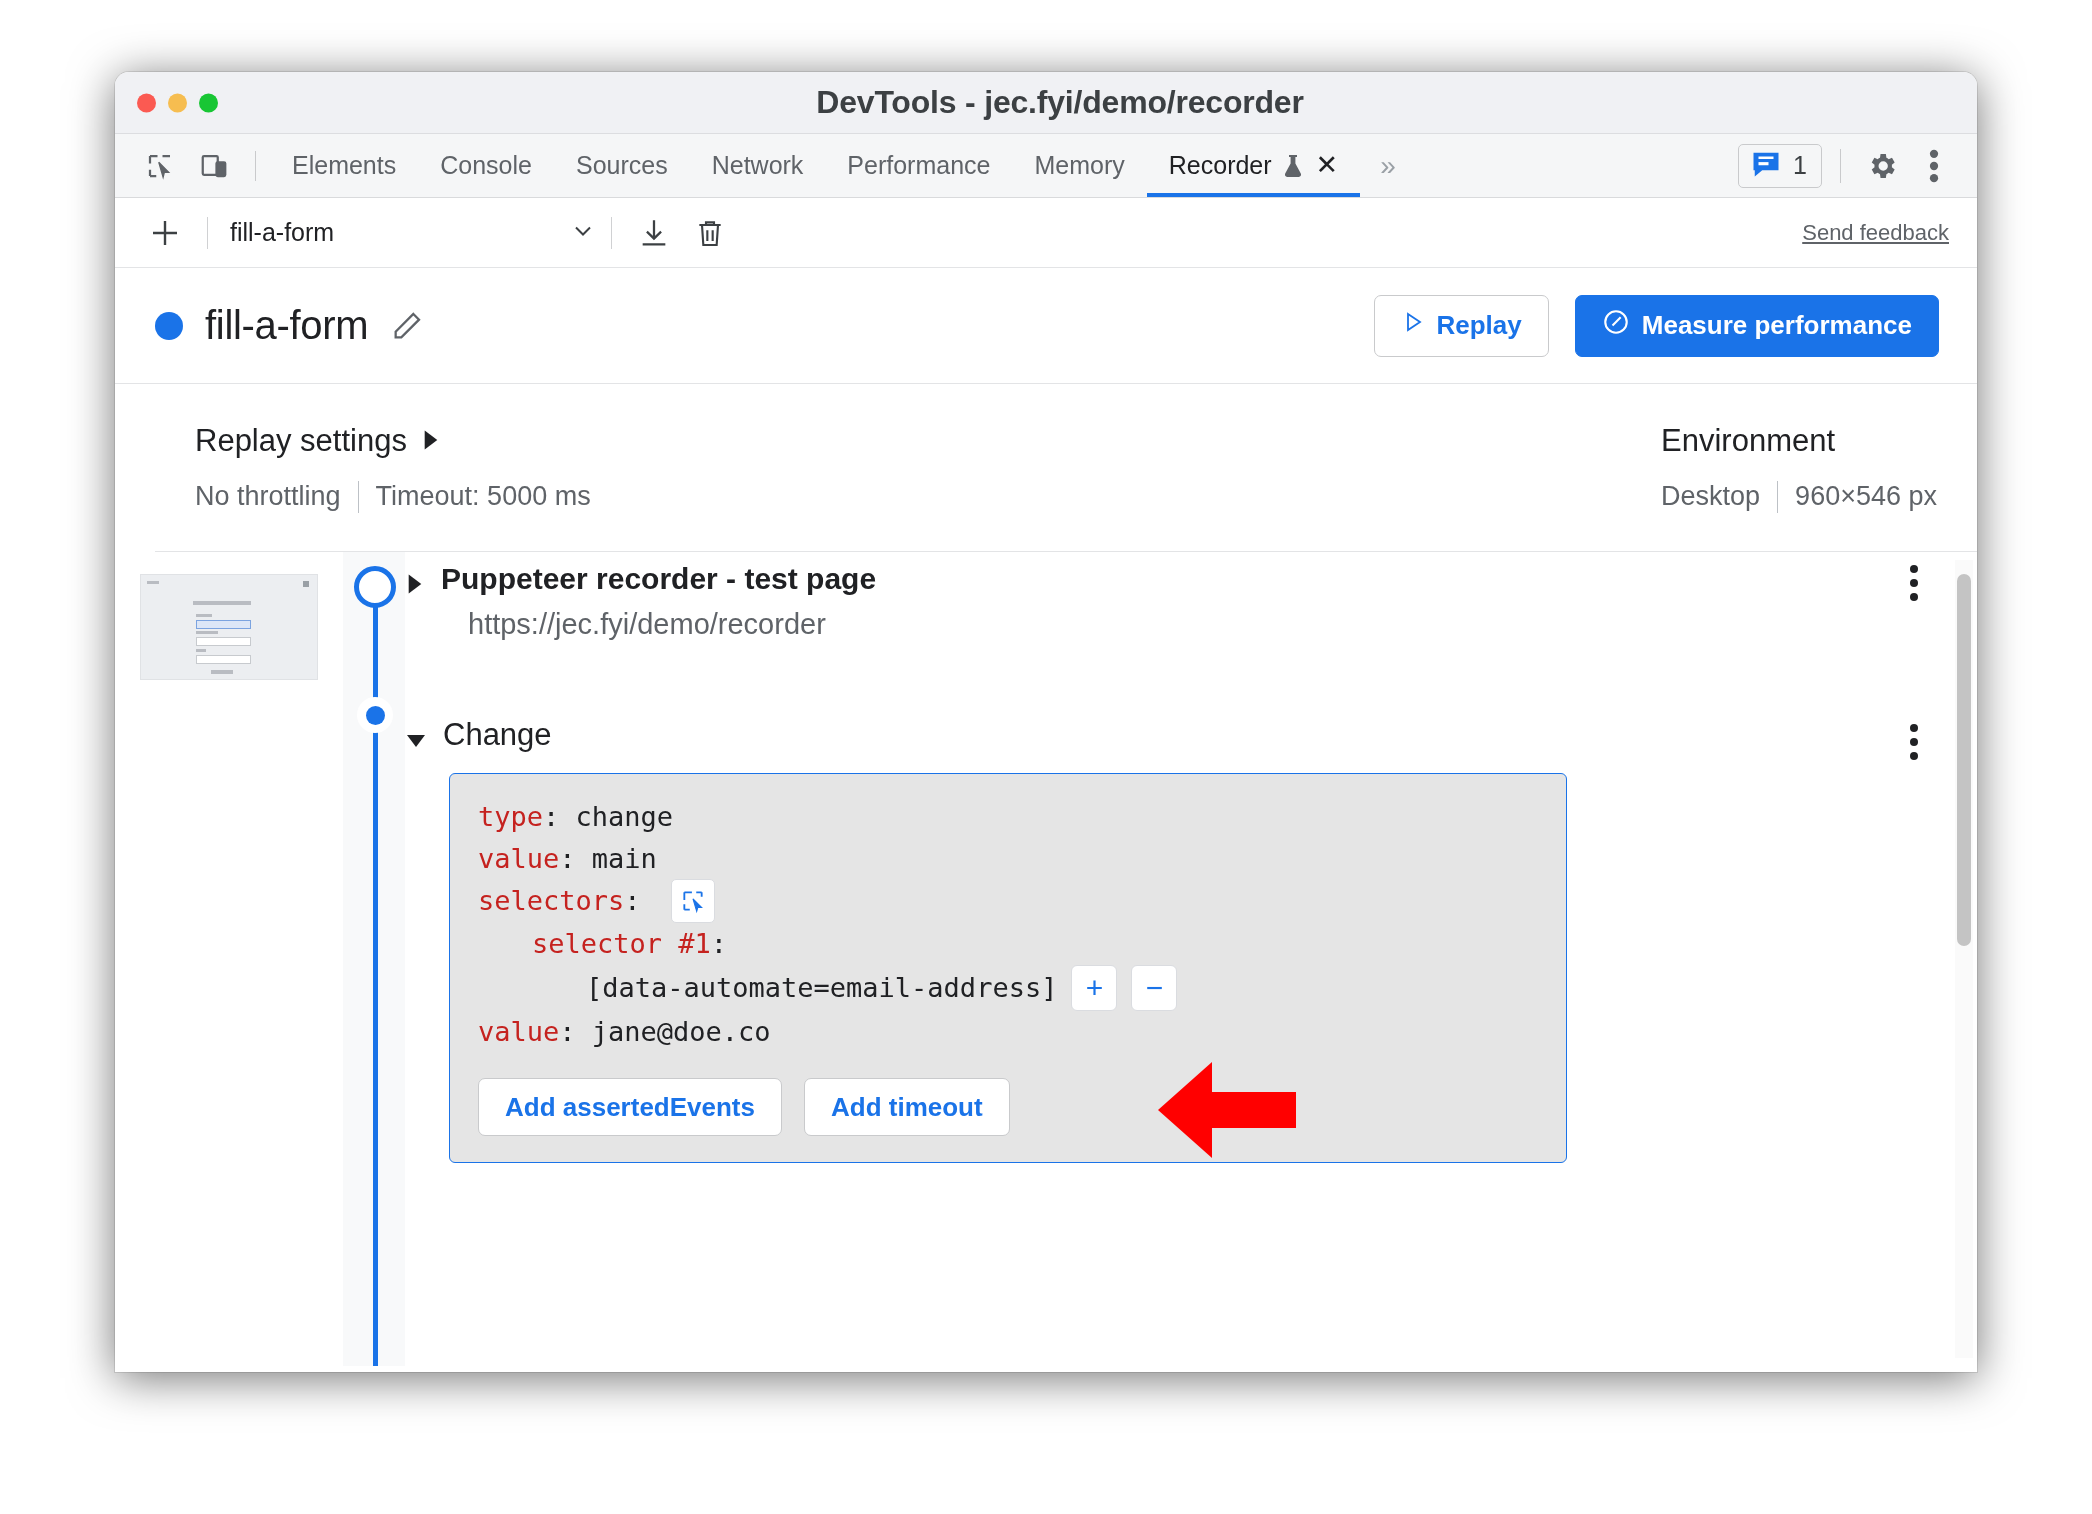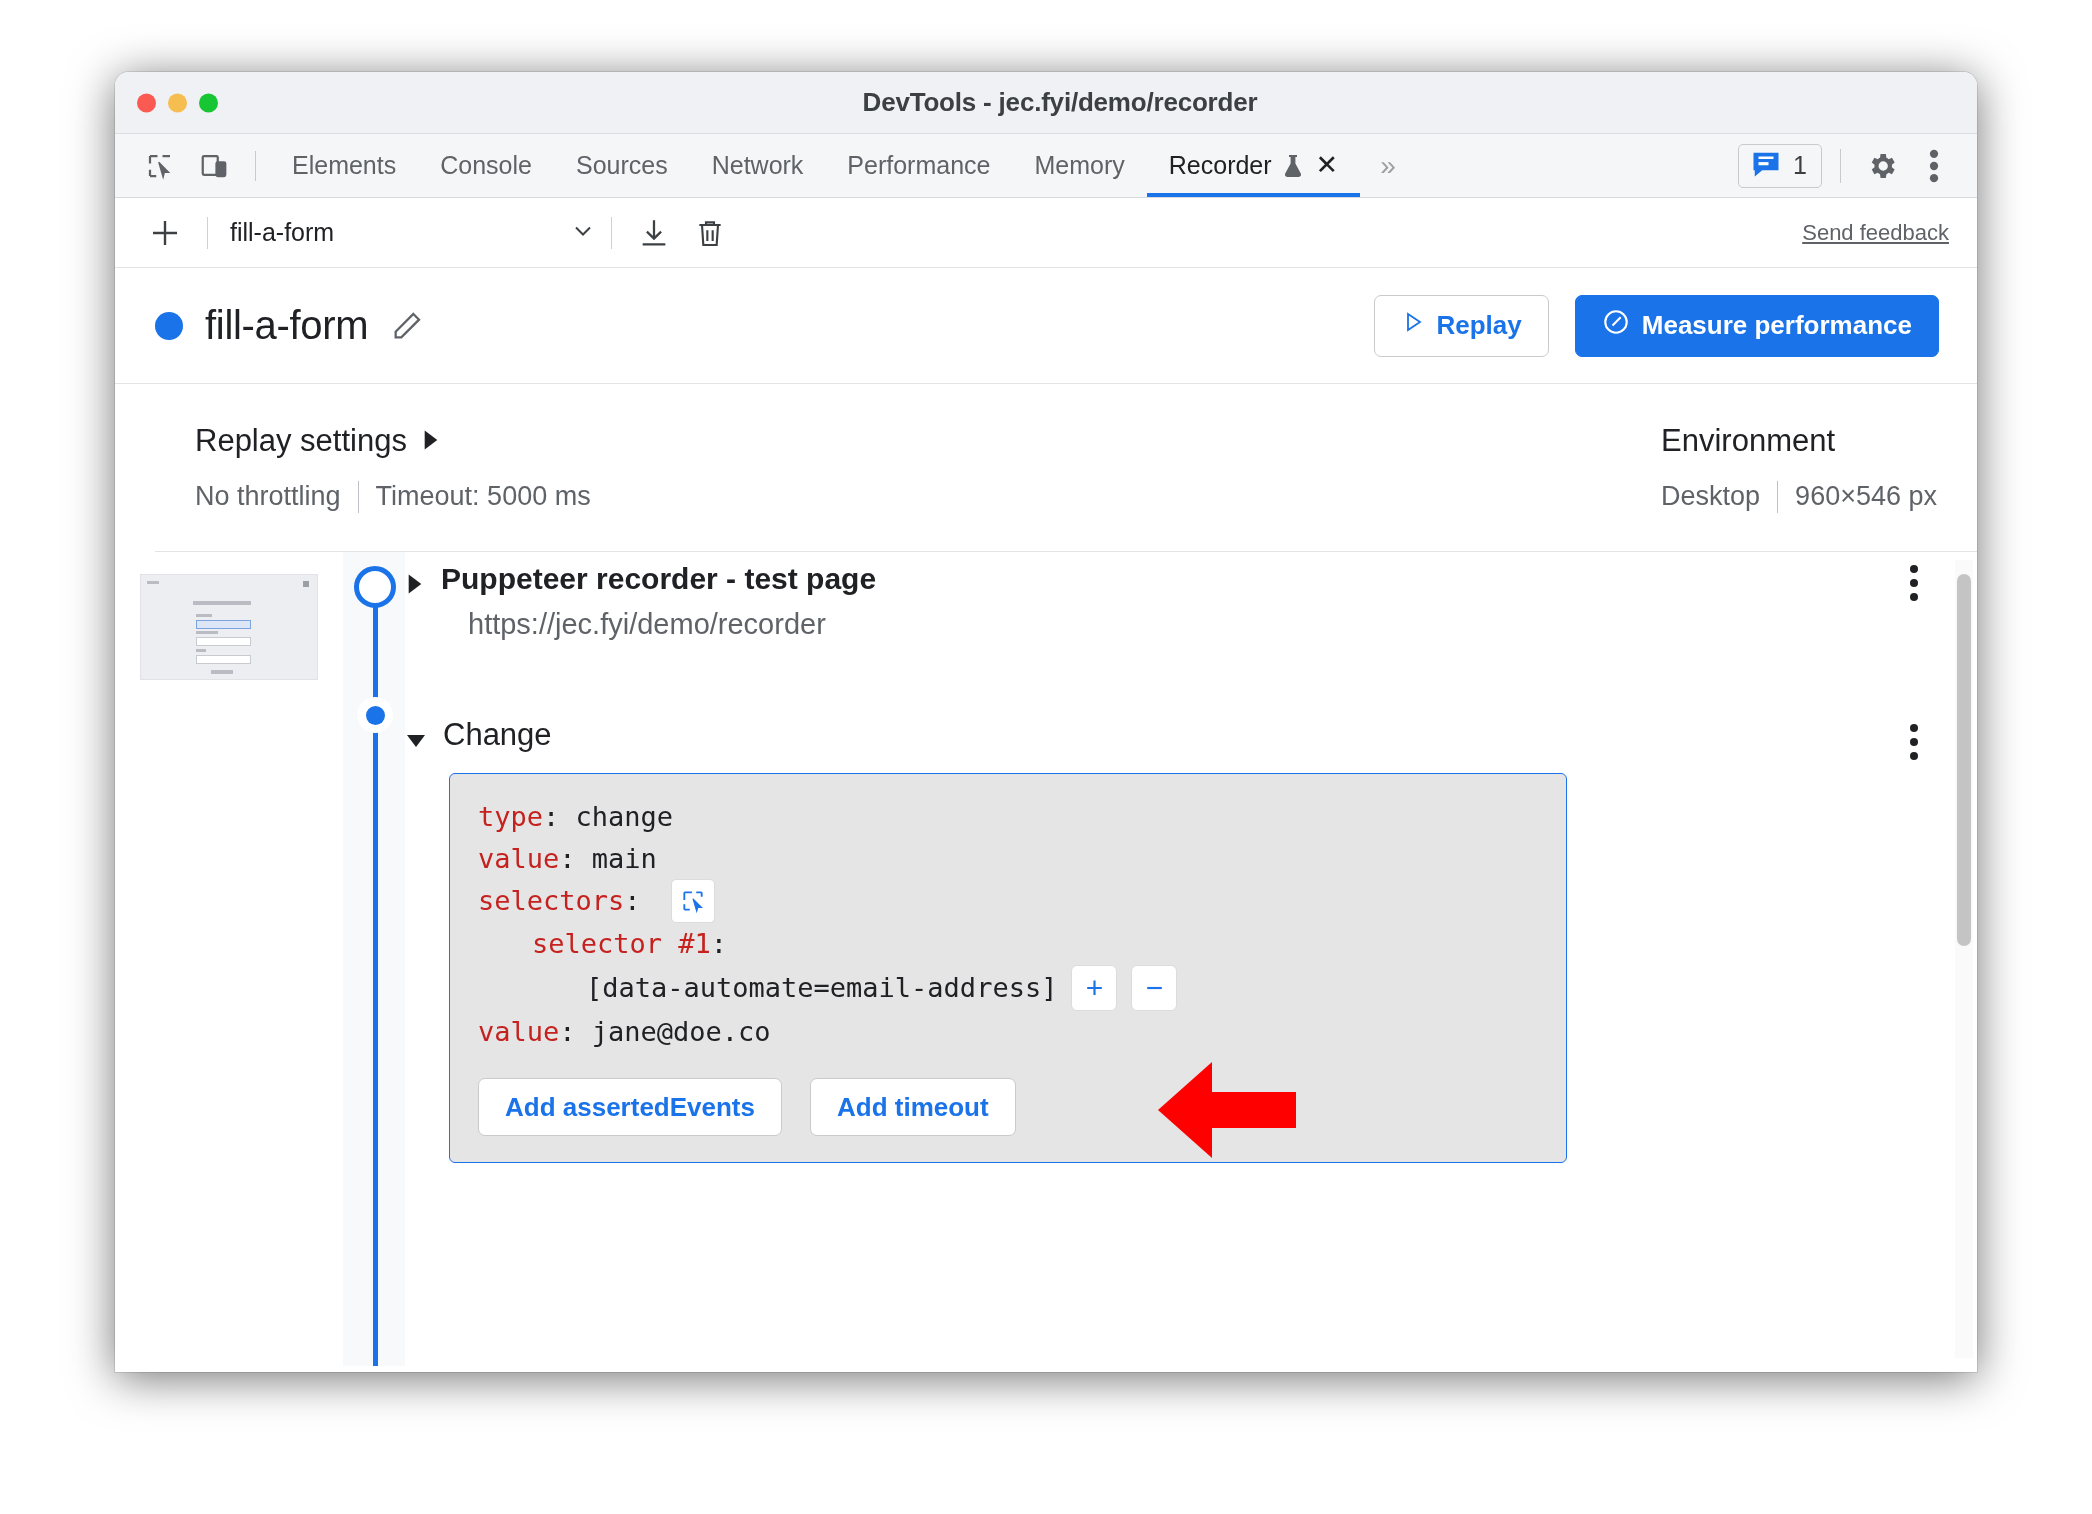--- a/index.html
+++ b/index.html
@@ -41,21 +41,21 @@
     transform: translateY(-50%);
     display: flex; gap: 12px;
   }
   .dot { width: 19px; height: 19px; border-radius: 50%; }
   .dot.red { background: #fb5a52; }
   .dot.yellow { background: #f6bd50; }
   .dot.green { background: #18c634; }
   .win-title {
     width: 100%;
     text-align: center;
-    font-size: 26px;
+    font-size: 32px;
     font-weight: bold;
     color: #3c4043;
     letter-spacing: -0.2px;
     padding-left: 28px;
   }
 
   
   .tabbar {
     position: relative;
     height: 64px;
@@ -283,21 +283,21 @@
     border: 1px solid #dadce0; border-radius: 5px; background: #fff;
     cursor: pointer; vertical-align: middle;
   }
   .pm-btn {
     display: inline-flex; align-items: center; justify-content: center;
     width: 46px; height: 46px; margin-left: 14px;
     border: 1px solid #dadce0; border-radius: 6px; background: #fff;
     color: #1a73e8; font-size: 30px; font-family: "Liberation Sans", sans-serif;
     cursor: pointer; line-height: 1;
   }
-  .card-btns { display: flex; gap: 28px; margin-top: 26px; }
+  .card-btns { display: flex; gap: 22px; margin-top: 26px; }
   .card-btn {
     height: 58px; padding: 0 26px;
     border: 1px solid #c9cacc; border-radius: 7px;
     background: #fff; color: #1a73e8;
     font-size: 26px; font-weight: bold;
     font-family: "Liberation Sans", sans-serif;
     cursor: pointer; display: inline-flex; align-items: center;
   }
 
   

